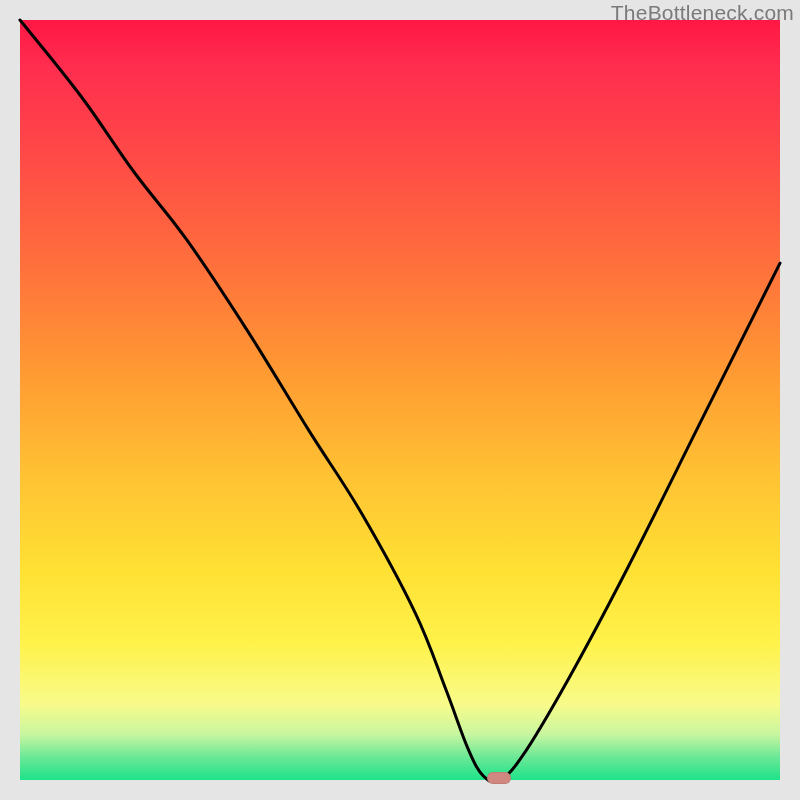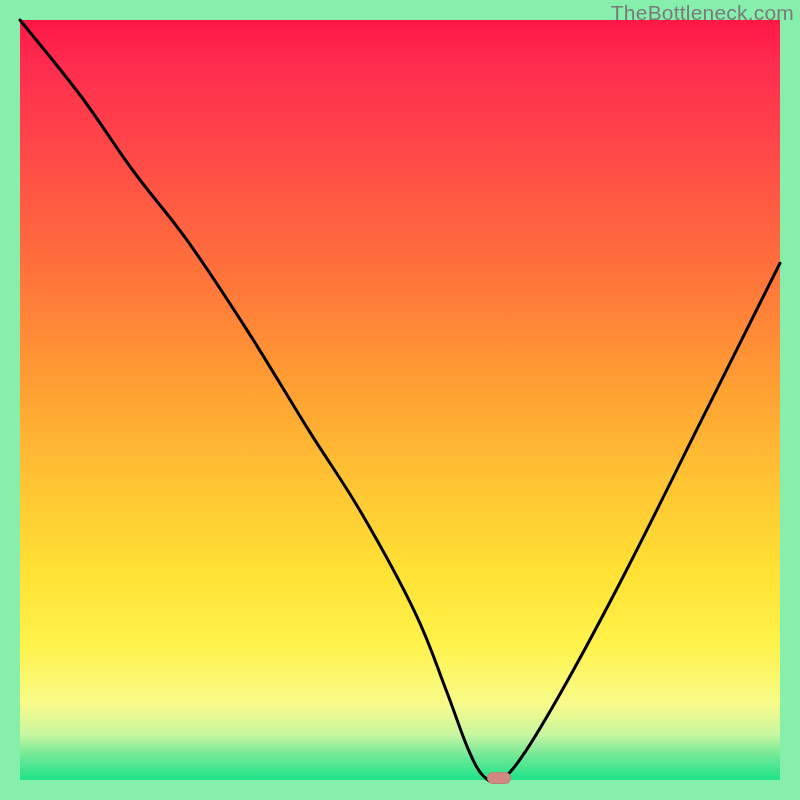--- a/index.html
+++ b/index.html
@@ -8,21 +8,21 @@
     width: 800px;
     height: 800px;
     overflow: hidden;
     background: #000;
     font-family: Arial, Helvetica, sans-serif;
   }
   .frame {
     position: relative;
     width: 800px;
     height: 800px;
-    background: #86efac;
+    background: #e5e5e5;
   }
   .plot-area {
     position: absolute;
     left: 20px;
     top: 20px;
     width: 760px;
     height: 760px;
     
     background: linear-gradient(to bottom,
       #ff1744 0%,

